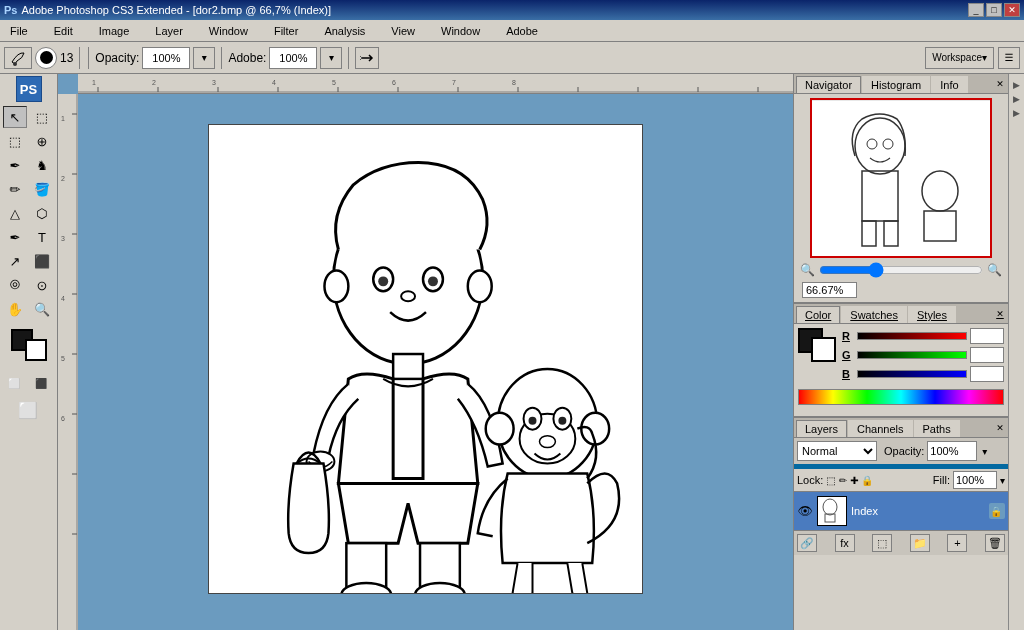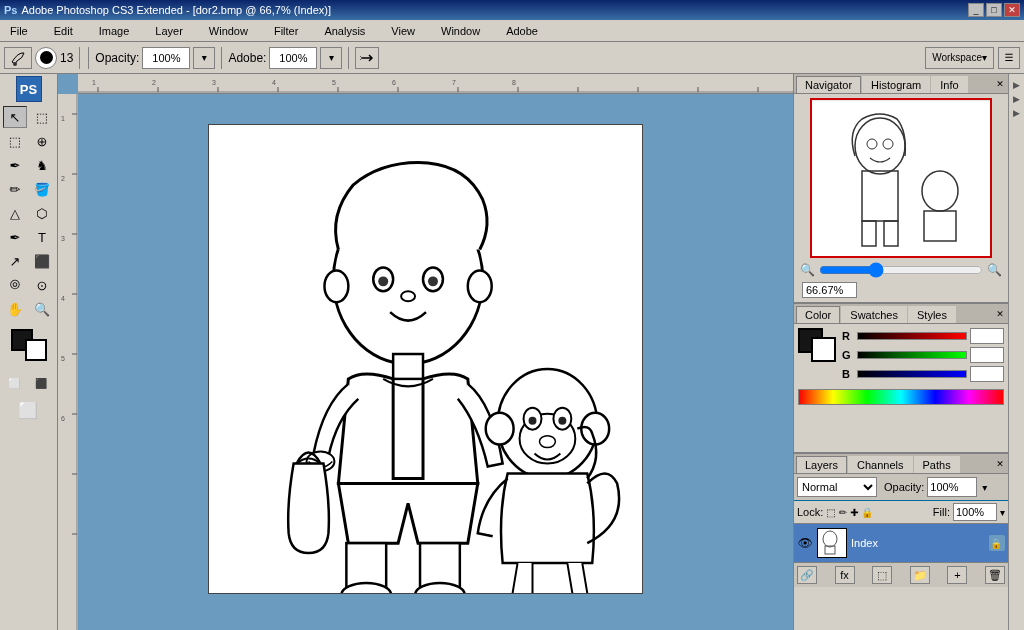--- a/index.html
+++ b/index.html
@@ -155,21 +155,21 @@
     #color-panel { padding: 4px; }
     .color-channel { display: flex; align-items: center; margin-bottom: 3px; gap: 3px; }
     .channel-label { width: 12px; font-size: 11px; font-weight: bold; }
     .channel-slider-track { flex: 1; height: 8px; border: 1px solid #808080; }
     .channel-value { width: 28px; background: white; border: 1px solid #808080; padding: 1px 16px; font-size: 11px; text-align: right; }
 
     
     #layers-panel { flex: 1; display: flex; flex-direction: column; min-height: 120px; }
     .layers-controls {
       display: flex; align-items: center; gap: 3px; padding: 3px; background: #c8c4bc;
-      border-bottom: 1px solid #0369a1;
+      border-bottom: 5px solid #0369a1;
     }
     .layers-select { height: 20px; background: white; border: 1px solid #808080; font-size: 11px; width: 80px; }
     .layers-opacity { width: 50px; background: white; border: 1px solid #808080; font-size: 11px; height: 20px; padding: 0 2px; }
     .lock-row {
       display: flex; align-items: center; gap: 3px; padding: 2px 3px;
       border-bottom: 1px solid #808080; font-size: 11px;
     }
     .lock-icon { font-size: 10px; cursor: pointer; }
     .fill-label { margin-left: auto; }
     .fill-value { width: 44px; background: white; border: 1px solid #808080; font-size: 11px; height: 18px; padding: 0 2px; }
@@ -510,21 +510,21 @@
           <span style="cursor:pointer; font-size:12px;">🔍</span>
           <input type="range" class="zoom-slider" min="1" max="200" value="67" style="flex: 1 1 0%; margin: 0px 4px;">
           <span style="cursor:pointer; font-size:12px; font-weight:bold;">🔍</span>
         </div>
         <div style="padding:0 4px 2px;">
           <input class="zoom-display" value="66.67%" readonly="" style="width: 55px; background: white; border: 1px solid rgb(128, 128, 128); font-size: 11px; padding: 1px 3px;">
         </div>
       </div>
     </div>
 
-    <div class="panel-section" style="height:150px;">
+    <div class="panel-section" style="height:114px;text-decoration:underline;">
       <div class="panel-tabs">
         <div class="panel-tab active">Color</div>
         <div class="panel-tab">Swatches</div>
         <div class="panel-tab">Styles</div>
         <span class="panel-tab-close">✕</span>
       </div>
       <div id="color-panel">
 
         <div style="display:flex; align-items:flex-start; gap:6px; margin-bottom:4px;">
           <div style="position:relative; width:38px; height:34px;">

